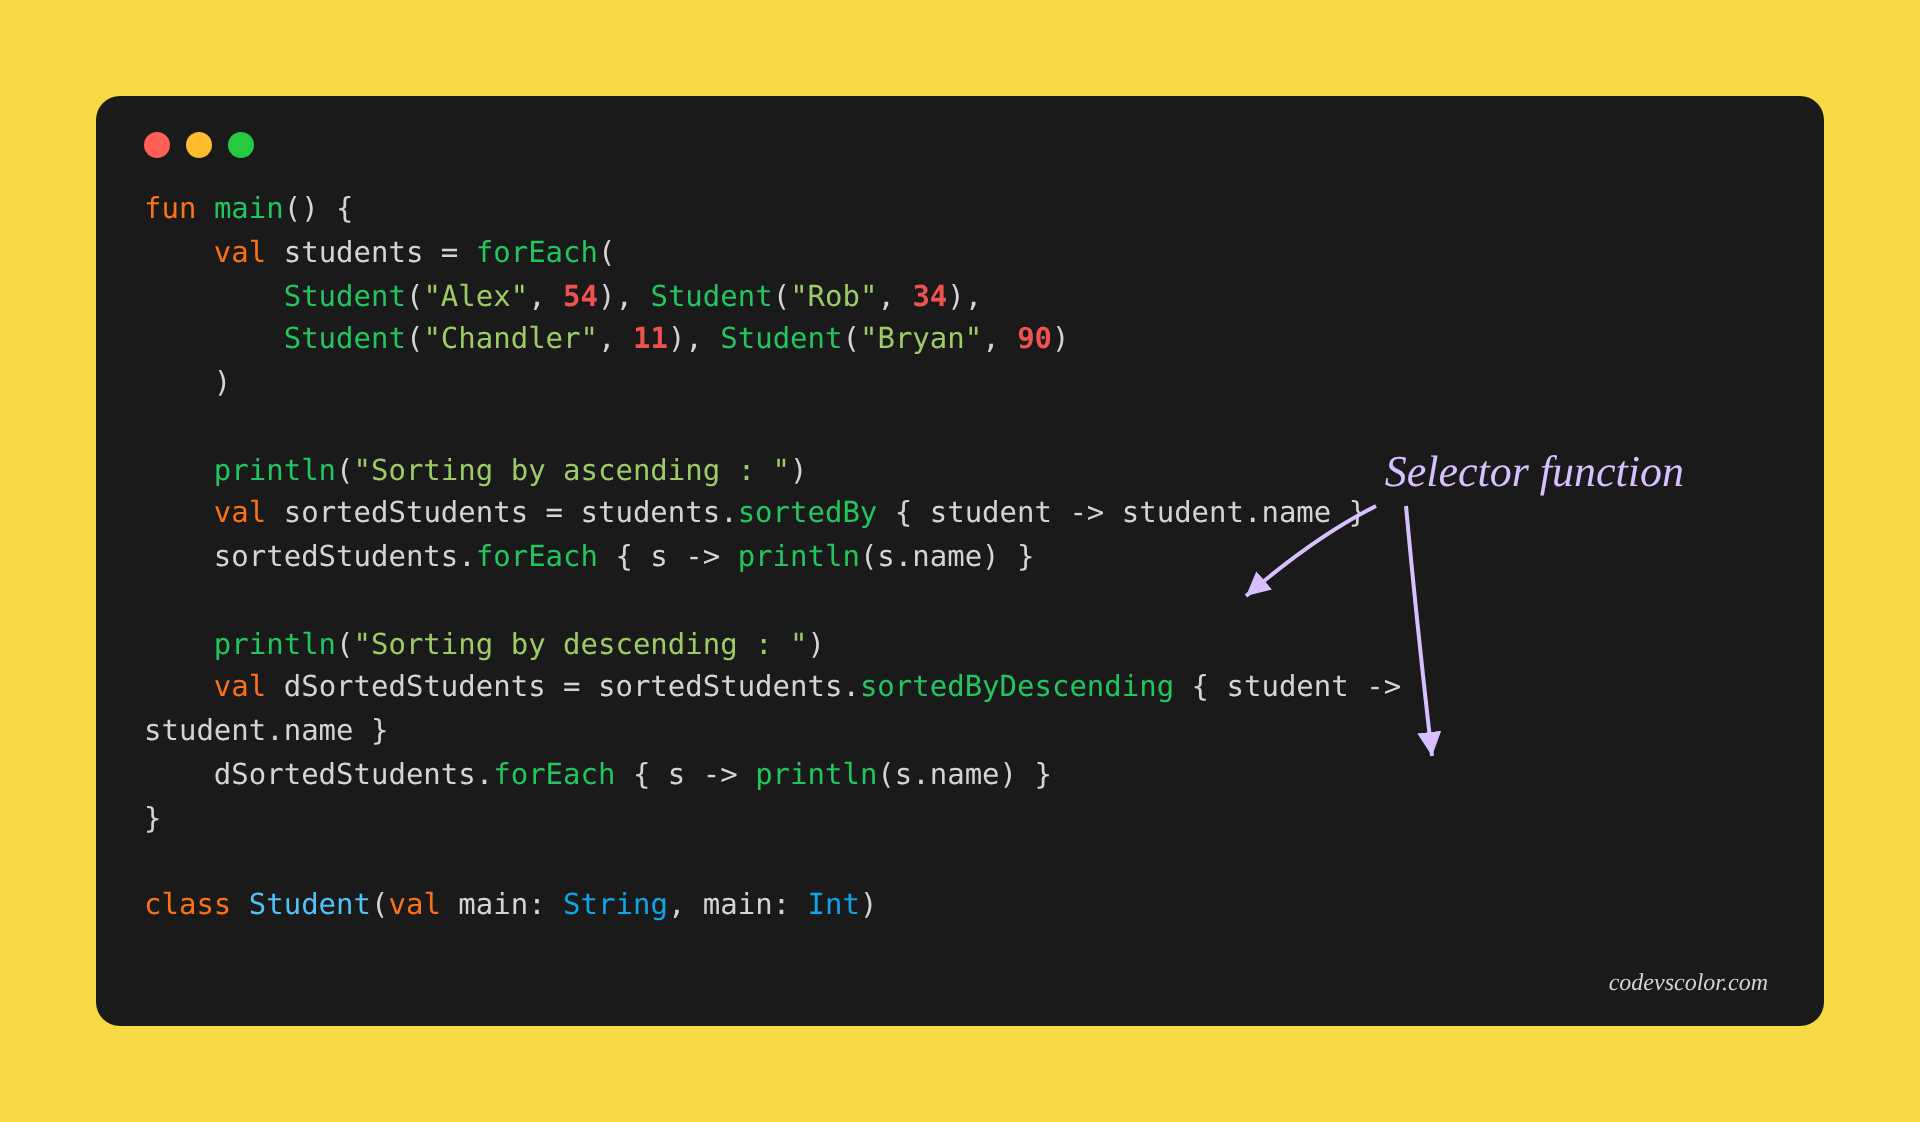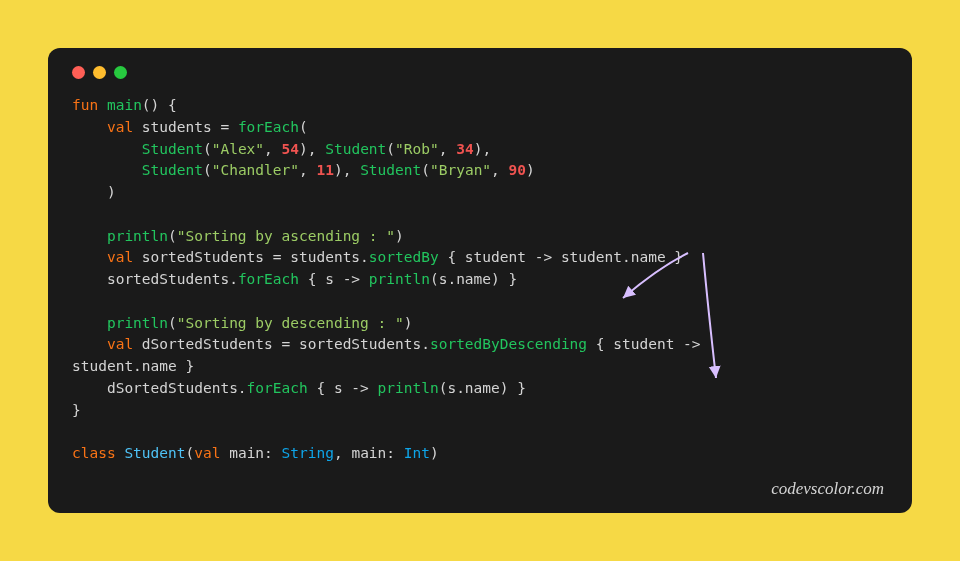--- a/index.html
+++ b/index.html
@@ -57,21 +57,21 @@
   .arrow {
     position: absolute;
     pointer-events: none;
   }
   .watermark {
     position: absolute;
     bottom: 14px;
     right: 28px;
     color: #d4d4d4;
     font-family: "Comic Sans MS", cursive;
-    font-size: 17px;
+    font-size: 12px;
     font-style: italic;
     margin-top: 20px;
   }
 </style>
 </head>
 <body>
 
 <div class="terminal">
   <div class="window-controls">
     <div class="dot red"></div>
@@ -90,20 +90,21 @@
     <span>sortedStudents.</span><span class="fn">forEach</span><span> { s -&gt; </span><span class="fn">println</span><span>(s.name) }</span>
 
     <span class="fn">println</span><span>(</span><span class="str">"Sorting by descending : "</span><span>)</span>
     <span class="kw">val</span><span> dSortedStudents = sortedStudents.</span><span class="fn">sortedByDescending</span><span> { student -&gt;</span>
 <span>student.name }</span>
     <span>dSortedStudents.</span><span class="fn">forEach</span><span> { s -&gt; </span><span class="fn">println</span><span>(s.name) }</span>
 <span>}</span>
 
 <span class="kw">class</span> <span class="cls">Student</span><span>(</span><span class="kw">val</span><span> main: </span><span class="typ">String</span><span>, main: </span><span class="typ">Int</span><span>)</span></div>
 
+  <div class="annotation">Selector function</div>
 
   <svg class="arrow" style="top:200px; left:560px;" width="90" height="60">
     <defs>
       <marker id="ah1" markerWidth="8" markerHeight="8" refX="6" refY="3" orient="auto">
         <path d="M0,0 L6,3 L0,6 Z" fill="#d8bfff"></path>
       </marker>
     </defs>
     <path d="M80,5 Q50,20 15,50" stroke="#d8bfff" stroke-width="2" fill="none" marker-end="url(#ah1)"></path>
   </svg>
 

